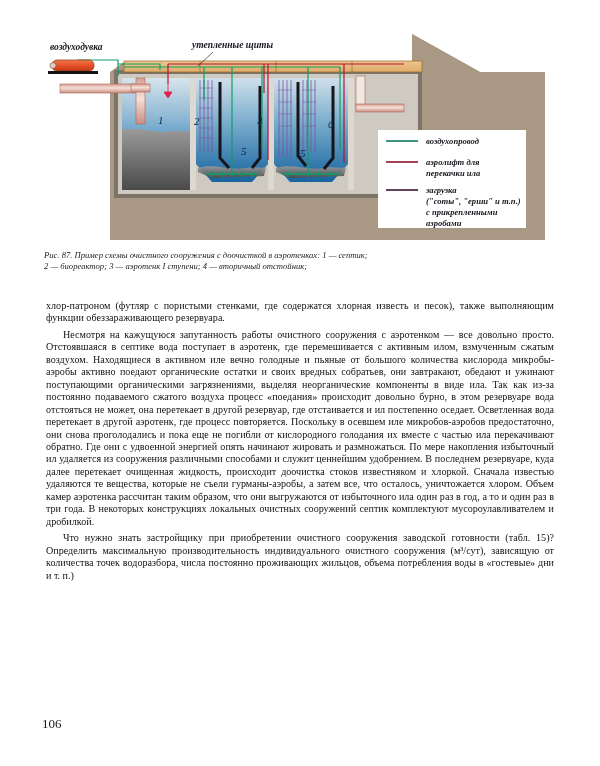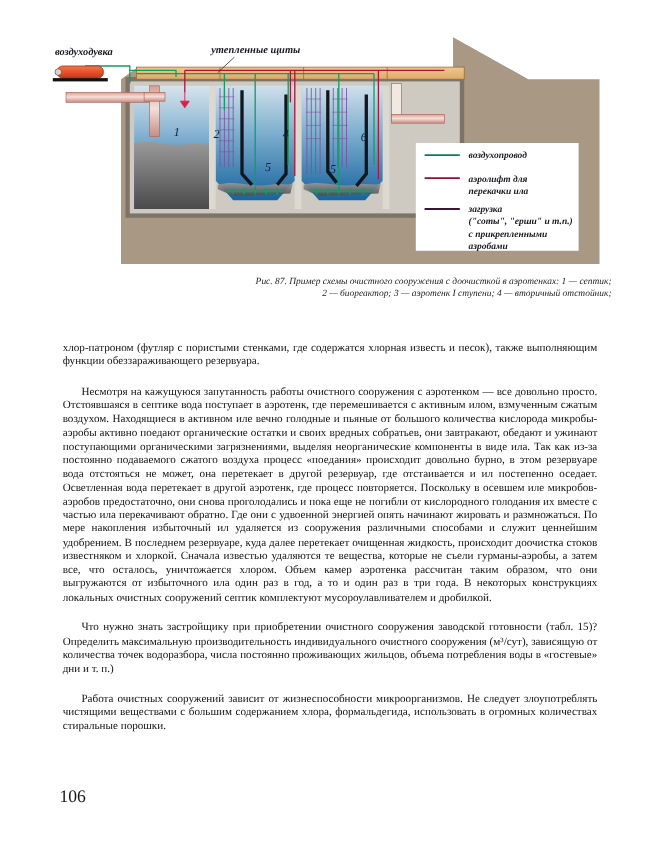--- a/index.html
+++ b/index.html
@@ -45,53 +45,53 @@
     font-size: 8.6px;
     fill: #17171f;
   }
 
   
   #caption {
     position: absolute;
     left: 44px;
     top: 250px;
     width: 512px;
-    text-align: right;
+    text-align: left;
     font-style: italic;
     font-size: 8.6px;
     line-height: 11.4px;
     color: #1b1b1b;
   }
   #caption div { white-space: nowrap; }
 
   
   #body-text {
     position: absolute;
     left: 42px;
     top: 296px;
     width: 516px;
     font-size: 10.1px;
     line-height: 12.45px;
     text-align: justify;
     color: #121212;
   }
   #body-text p {
-    margin: 15px;
+    margin: 4px;
     text-indent: 17px;
     -webkit-hyphens: none;
     hyphens: none;
   }
   #body-text p.no-indent { text-indent: 0; }
 
   
   #page-number {
     position: absolute;
-    left: 54px;
+    left: 42px;
     top: 716px;
-    font-size: 16px;
+    font-size: 13px;
     color: #1a1a1a;
   }
 </style>
 </head>
 <body>
 
 <div id="figure">
   <svg id="figure-svg" width="600" height="245" viewBox="0 0 600 245" xmlns="http://www.w3.org/2000/svg">
 
     <defs>
@@ -301,16 +301,15 @@
 
 <div id="caption">
   <div>Рис. 87. Пример схемы очистного сооружения с доочисткой в аэротенках: 1 — септик;</div>
   <div>2 — биореактор; 3 — аэротенк I ступени; 4 — вторичный отстойник;</div>
 </div>
 
 <div id="body-text">
   <p class="no-indent">хлор-патроном (футляр с пористыми стенками, где содержатся хлорная известь и песок), также выполняющим функции обеззараживающего резервуара.</p>
   <p>Несмотря на кажущуюся запутанность работы очистного сооружения с аэротенком — все довольно просто. Отстоявшаяся в септике вода поступает в аэротенк, где перемешивается с активным илом, взмученным сжатым воздухом. Находящиеся в активном иле вечно голодные и пьяные от большого количества кислорода микробы-аэробы активно поедают органические остатки и своих вредных собратьев, они завтракают, обедают и ужинают поступающими органическими загрязнениями, выделяя неорганические компоненты в виде ила. Так как из-за постоянно подаваемого сжатого воздуха процесс «поедания» происходит довольно бурно, в этом резервуаре вода отстояться не может, она перетекает в другой резервуар, где отстаивается и ил постепенно оседает. Осветленная вода перетекает в другой аэротенк, где процесс повторяется. Поскольку в осевшем иле микробов-аэробов предостаточно, они снова проголодались и пока еще не погибли от кислородного голодания их вместе с частью ила перекачивают обратно. Где они с удвоенной энергией опять начинают жировать и размножаться. По мере накопления избыточный ил удаляется из сооружения различными способами и служит ценнейшим удобрением. В последнем резервуаре, куда далее перетекает очищенная жидкость, происходит доочистка стоков известняком и хлоркой. Сначала известью удаляются те вещества, которые не съели гурманы-аэробы, а затем все, что осталось, уничтожается хлором. Объем камер аэротенка рассчитан таким образом, что они выгружаются от избыточного ила один раз в год, а то и один раз в три года. В некоторых конструкциях локальных очистных сооружений септик комплектуют мусороулавливателем и дробилкой.</p>
   <p>Что нужно знать застройщику при приобретении очистного сооружения заводской готовности (табл. 15)? Определить максимальную производительность индивидуального очистного сооружения (м³/сут), зависящую от количества точек водоразбора, числа постоянно проживающих жильцов, объема потребления воды в «гостевые» дни и т. п.)</p>
-  <p>Работа очистных сооружений зависит от жизнеспособности микроорганизмов. Не следует злоупотреблять чистящими веществами с большим содержанием хлора, формальдегида, использовать в огромных количествах стиральные порошки.</p>
 </div>
 
 <div id="page-number">106</div>
 
 </body></html>

